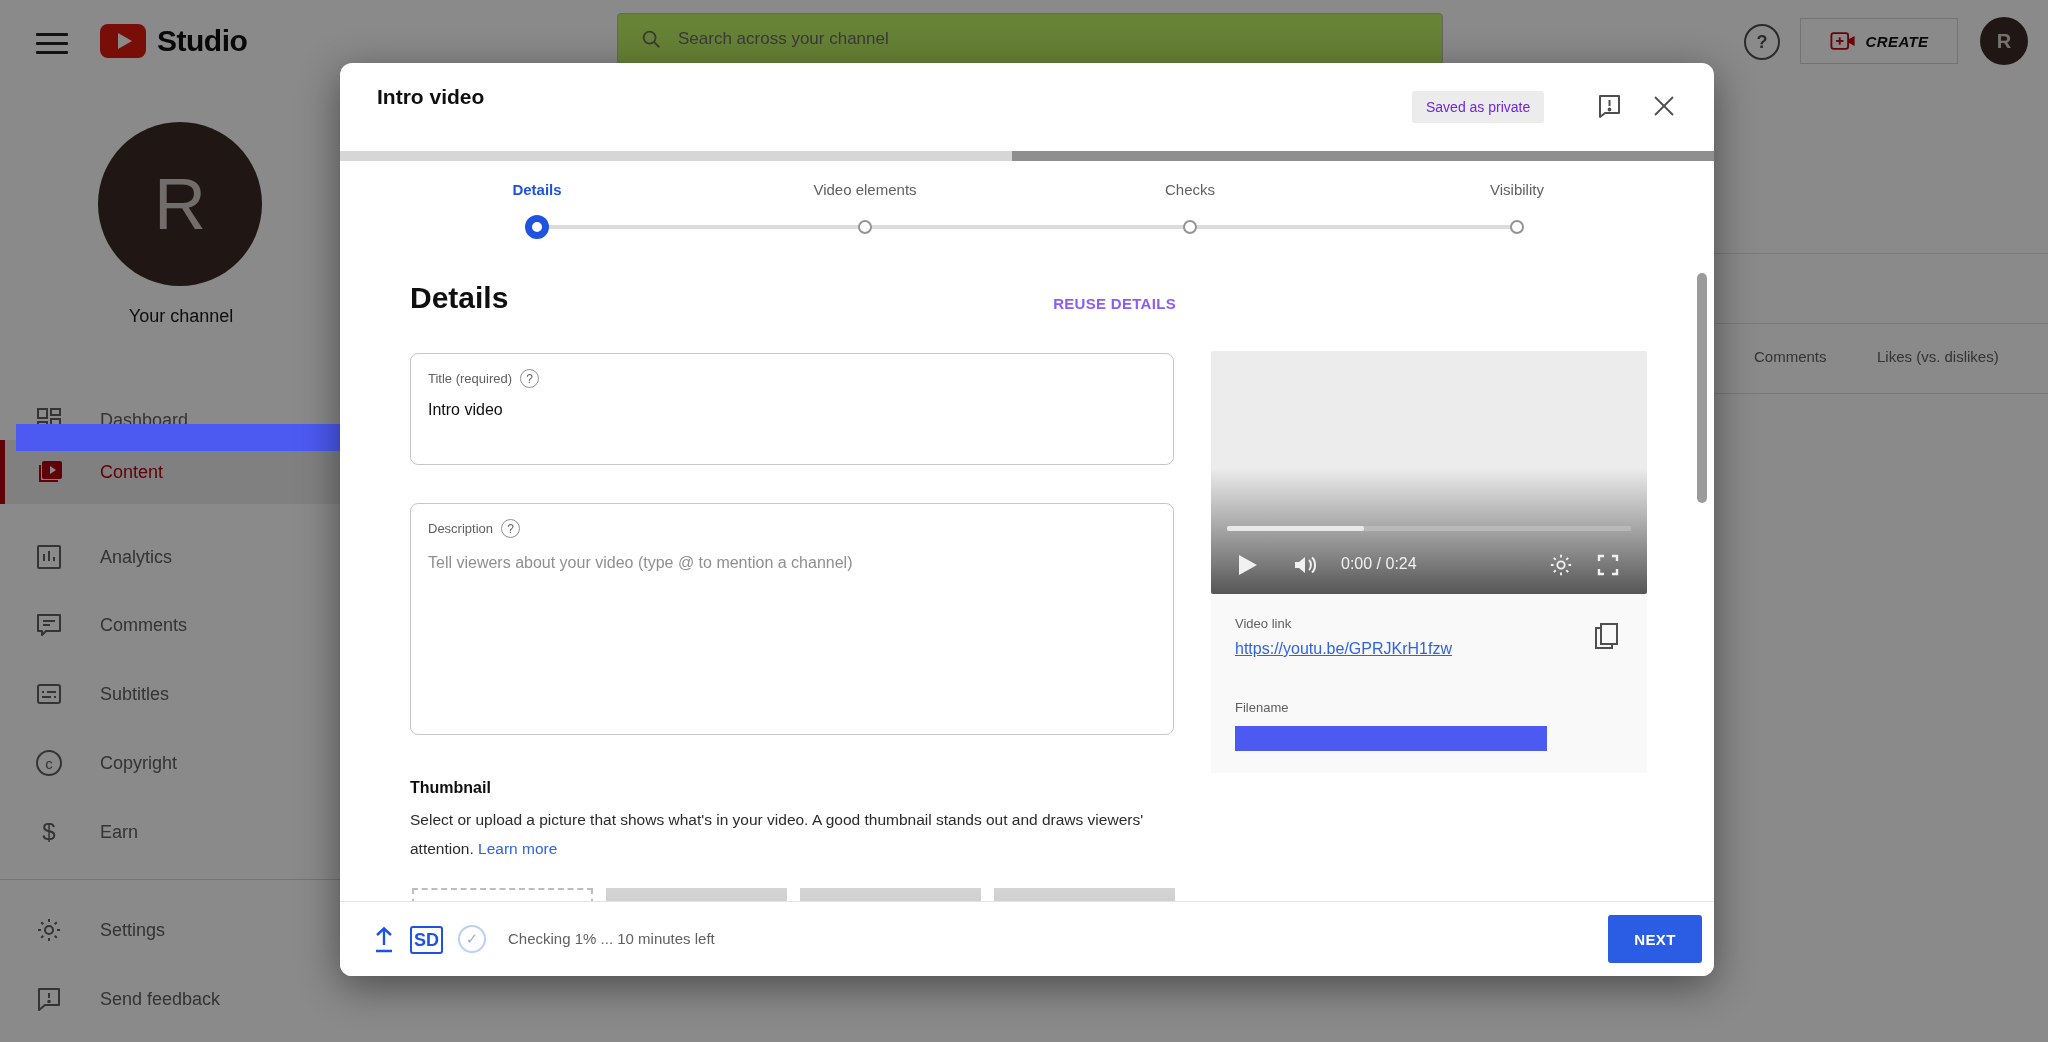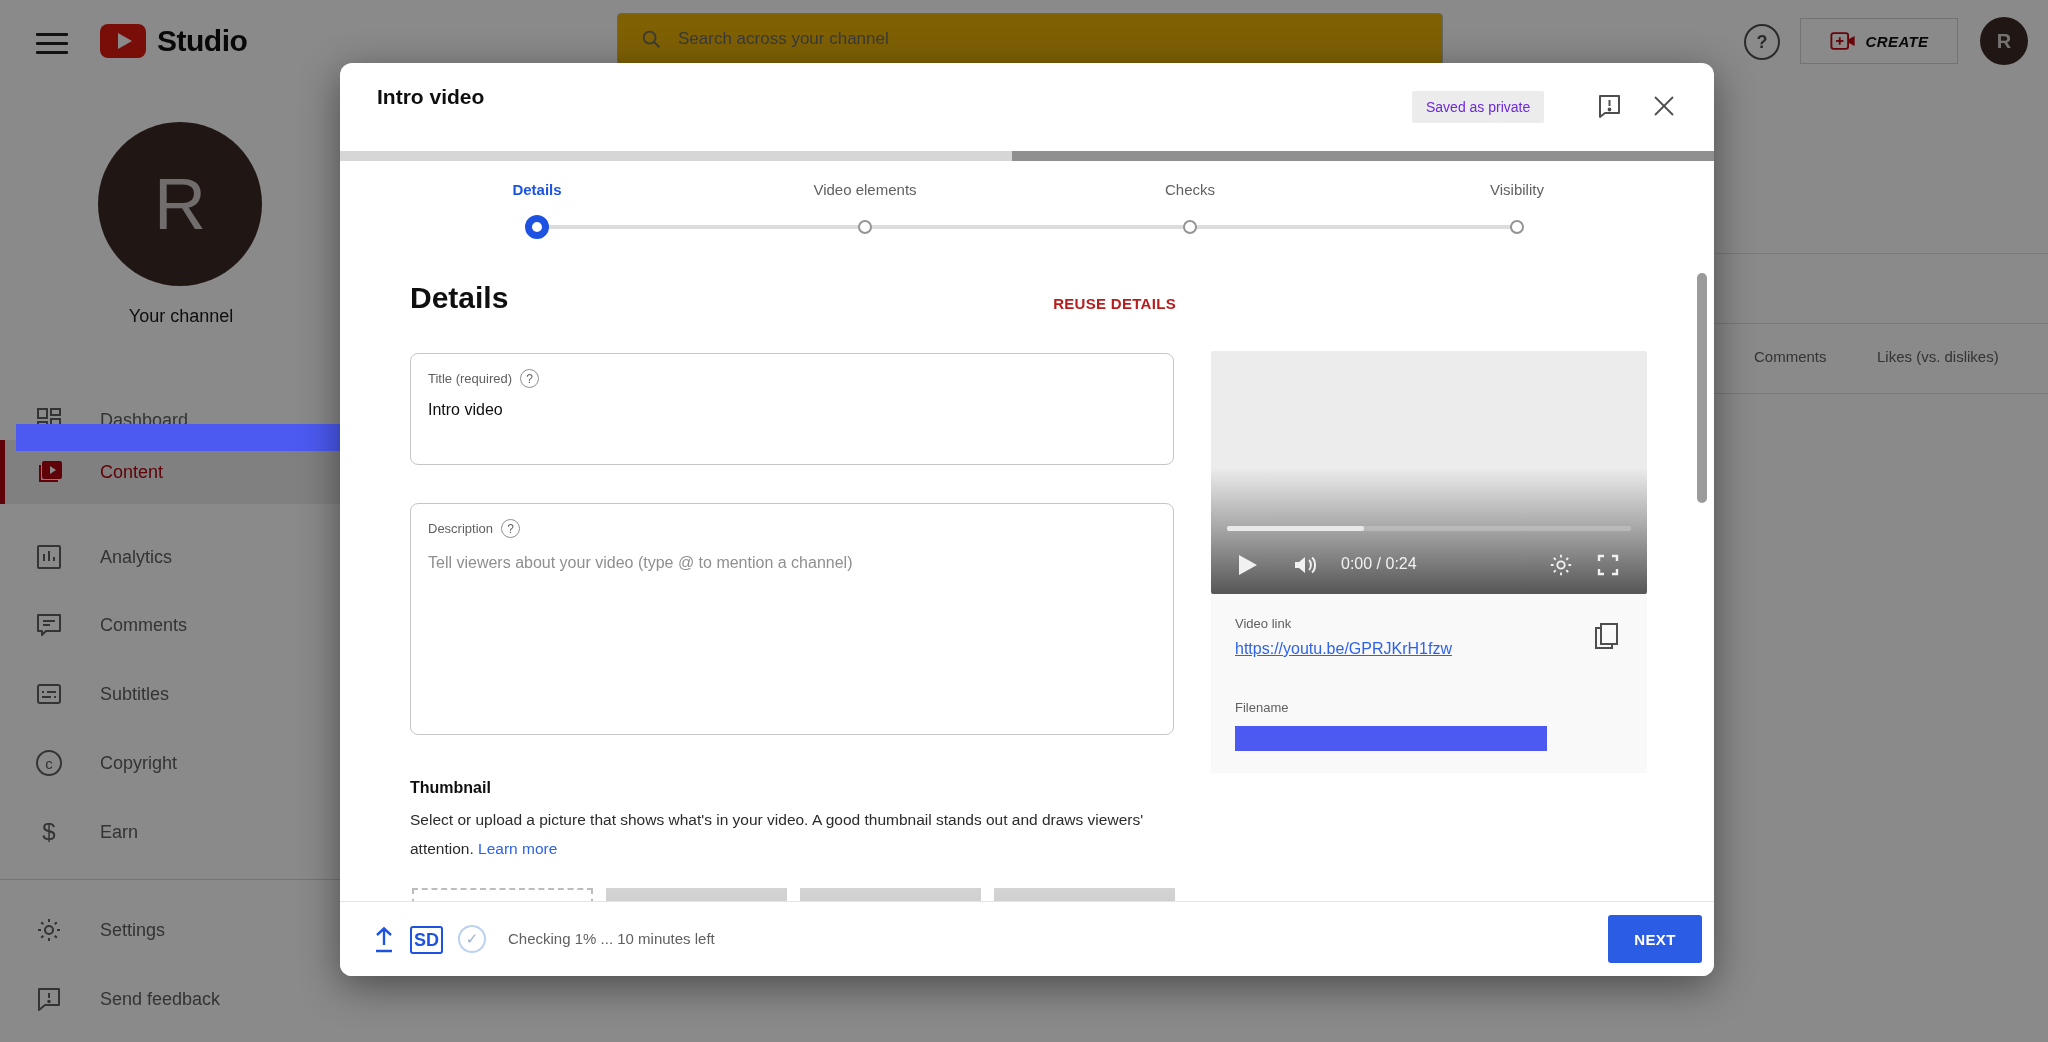--- a/index.html
+++ b/index.html
@@ -5,21 +5,21 @@
   html,body{margin:0;padding:0;background:#555;}
   #screen{position:relative;width:2048px;height:1042px;overflow:hidden;
     font-family:"Liberation Sans",sans-serif;background:#fff;}
   .abs{position:absolute;}
   
   #topbar{left:0;top:0;width:2048px;height:82px;background:#fff;z-index:1;}
   .hamburger span{display:block;width:32px;height:3px;background:#222;margin:6px 0;border-radius:1px;}
   .yt-badge{width:46px;height:34px;background:#e01a12;border-radius:8px;display:flex;align-items:center;justify-content:center;}
   .yt-play{width:0;height:0;border-left:14px solid #fff;border-top:8px solid transparent;border-bottom:8px solid transparent;margin-left:3px;}
   .studio-word{font-size:30px;font-weight:700;color:#0f0f0f;letter-spacing:-0.5px;}
-  #searchbar{left:617px;top:13px;width:824px;height:50px;border:1px solid #bdbdbd;border-radius:4px;background:#eab308;display:flex;align-items:center;}
+  #searchbar{left:617px;top:13px;width:824px;height:50px;border:1px solid #bdbdbd;border-radius:4px;background:#bef264;display:flex;align-items:center;}
   #searchbar input{border:none;outline:none;flex:1;font-size:17px;color:#313131;background:transparent;font-family:"Liberation Sans",sans-serif;}
   #searchbar input::placeholder{color:#6b6b6b;}
   .help-circle{width:32px;height:32px;border:2px solid #4e4e4e;border-radius:50%;color:#4e4e4e;
     display:flex;align-items:center;justify-content:center;font-size:18px;font-weight:700;}
   #create-btn{left:1800px;top:18px;width:156px;height:44px;border:1px solid #d5d5d5;background:#fff;
     display:flex;align-items:center;justify-content:center;gap:10px;font-size:15px;font-weight:700;color:#0f0f0f;letter-spacing:.4px;font-style:italic;}
   .avatar-sm{width:48px;height:48px;border-radius:50%;background:#3b2b27;color:#d8d2d0;
     display:flex;align-items:center;justify-content:center;font-size:20px;font-weight:700;}
   #sidebar{left:0;top:82px;width:362px;height:960px;background:#fff;z-index:1;}
   .avatar-lg{left:98px;top:40px;width:164px;height:164px;border-radius:50%;background:#3b2a25;color:#cfc9c7;
@@ -46,21 +46,21 @@
   .chip{left:1072px;top:28px;background:#ececec;color:#6d28d9;font-size:14px;padding:8px 14px;border-radius:2px;}
   .icon-btn{color:#4e4e4e;display:flex;align-items:center;justify-content:center;}
   .progress-track{left:0;top:88px;width:1374px;height:10px;background:#8f8f8f;}
   .progress-fill{position:absolute;left:0;top:0;width:672px;height:10px;background:#d6d6d6;}
   .step-label{top:118px;width:220px;text-align:center;font-size:15px;color:#606060;}
   .step-label.active{color:#1d53e0;font-weight:700;}
   .step-line{left:197px;top:162px;width:980px;height:4px;background:#dcdcdc;border-radius:2px;}
   .step-dot{width:14px;height:14px;border:2px solid #949494;background:#fff;border-radius:50%;box-sizing:border-box;}
   .step-dot.active{width:24px;height:24px;border:7px solid #1d53e0;}
   .section-heading{left:70px;top:218px;font-size:30px;font-weight:700;color:#0f0f0f;}
-  .reuse{left:636px;top:232px;width:200px;text-align:right;font-size:15px;font-weight:700;color:#b91c1c;letter-spacing:.3px;}
+  .reuse{left:636px;top:232px;width:200px;text-align:right;font-size:15px;font-weight:700;color:#8b5cf6;letter-spacing:.3px;}
   .field{border:1px solid #c6c6c6;border-radius:8px;background:#fff;box-sizing:border-box;}
   .field-label{position:absolute;left:17px;top:15px;font-size:13px;color:#606060;display:flex;align-items:center;gap:8px;}
   .q-circle{width:19px;height:19px;border:1.5px solid #8f8f8f;border-radius:50%;color:#606060;font-size:12px;
     display:flex;align-items:center;justify-content:center;box-sizing:border-box;}
   .field-value{position:absolute;left:17px;top:47px;font-size:16px;color:#0f0f0f;}
   .field-placeholder{position:absolute;left:17px;top:50px;font-size:16px;color:#8f8f8f;}
   #player{left:871px;top:288px;width:436px;height:243px;border-radius:2px;
     background:linear-gradient(to bottom,#ececec 0%,#ececec 48%,#a9a9a9 72%,#565656 100%);}
   .scrub{position:absolute;left:16px;top:175px;width:404px;height:5px;background:rgba(200,200,200,.55);border-radius:2px;}
   .scrub-fill{position:absolute;left:0;top:0;width:34%;height:5px;background:#e9e9e9;border-radius:2px;}

